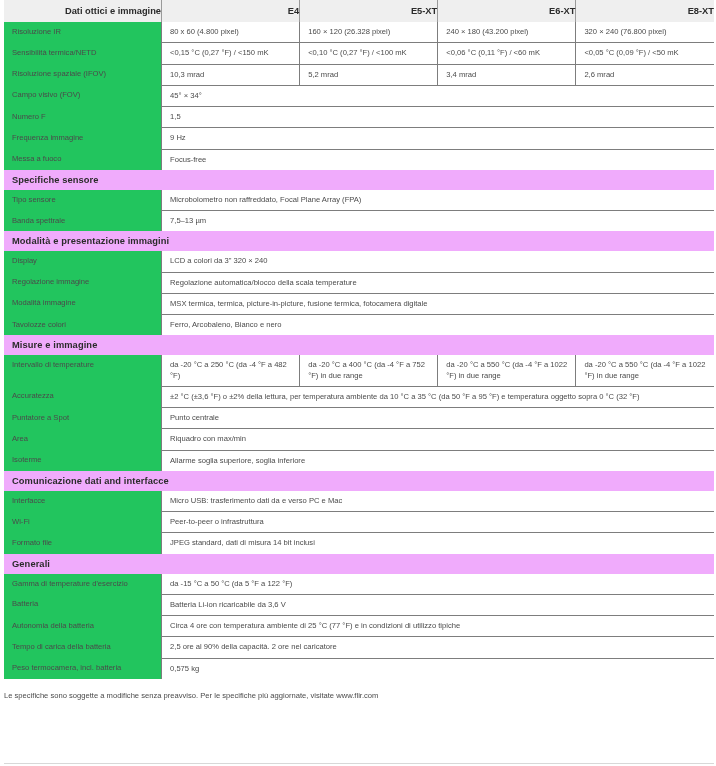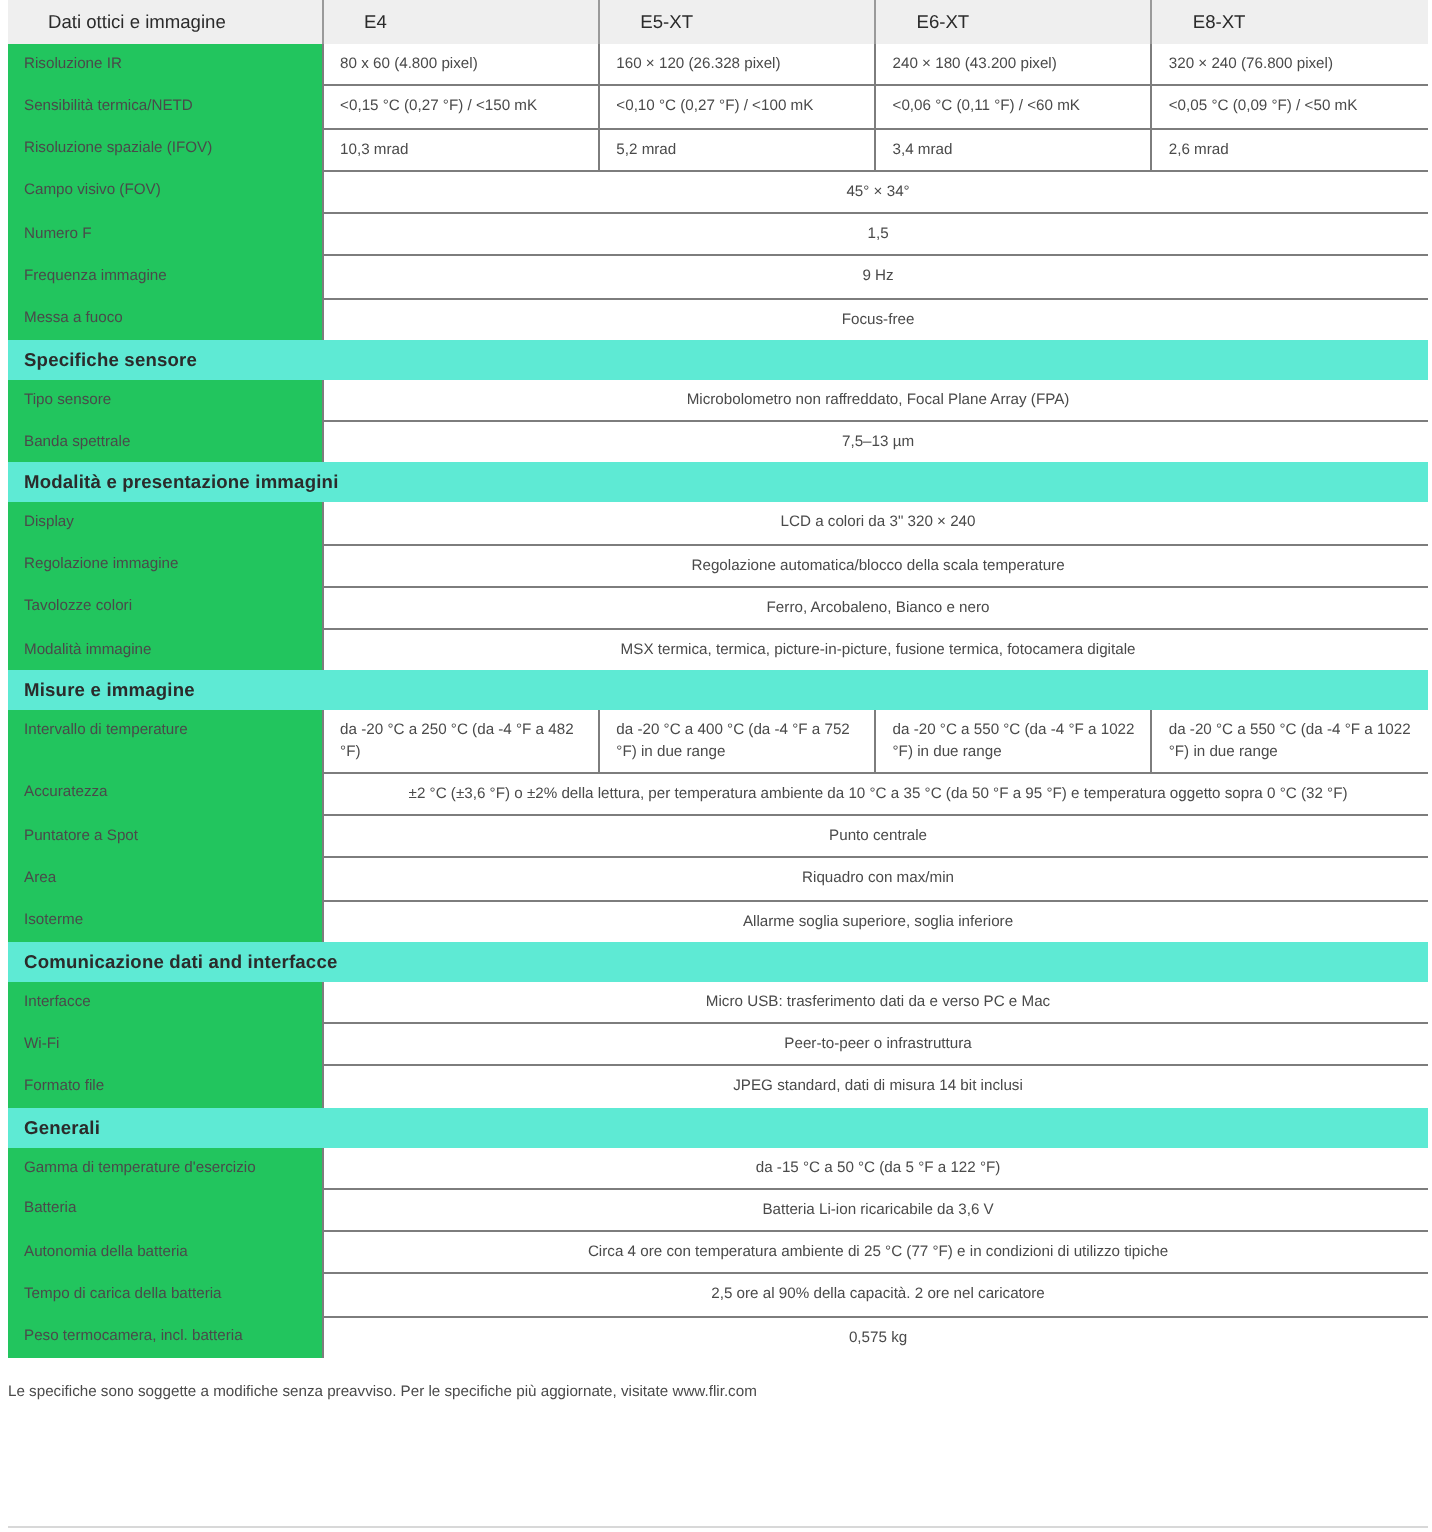--- a/index.html
+++ b/index.html
@@ -25,36 +25,37 @@
     border-collapse: collapse;
     width: 710px;
     margin: 0 0 0 4px;
     table-layout: fixed;
   }
   
   col.c-label { width: 154px; }
   col.c-dat   { width: 135px; }
 
   tr.section-row > td {
-    background: #5eead4;
+    background: #f0abfc;
     font-weight: bold;
     color: #2b2b2b;
     font-size: 9.3px;
     padding: 5px 0 5px 8px;
     border: none;
     letter-spacing: 0.1px;
   }
   tr.header-row > td {
     background: #efefef;
-    font-weight: normal;
+    font-weight: bold;
     color: #2b2b2b;
     font-size: 9.3px;
     padding: 6px 0 6px 20px;
     border-right: 1px solid #9a9a9a;
     vertical-align: middle;
+    text-align: right;
   }
   tr.header-row > td:last-child { border-right: none; }
 
   tr.data-row > td {
     font-size: 7.6px;
     color: #4a4a4a;
     padding: 5px 6px 5px 8px;
     border-top: 1px solid #7d7d7d;
     border-right: 1px solid #7d7d7d;
     vertical-align: top;
@@ -66,21 +67,20 @@
     border-top: none !important;
     border-right: 1px solid #7d7d7d;
     color: #4a4a4a;
     font-size: 7.8px;
     padding-left: 8px;
     padding-top: 6px;
     vertical-align: top;
     background: #22c55e;
   }
   td.span-cell {
-    text-align: center;
     padding-left: 4px;
     padding-right: 4px;
   }
   tr.data-row.first-in-sec > td { border-top: none; }
 
   .footer-note {
     margin: 12px 0 0 4px;
     font-size: 7.6px;
     color: #4a4a4a;
     padding-bottom: 7px;
@@ -169,26 +169,26 @@
         </tr>
         <tr class="data-row first-in-sec">
           <td class="label-cell">Display</td>
           <td class="span-cell" colspan="4">LCD a colori da 3" 320 × 240</td>
         </tr>
         <tr class="data-row">
           <td class="label-cell">Regolazione immagine</td>
           <td class="span-cell" colspan="4">Regolazione automatica/blocco della scala temperature</td>
         </tr>
         <tr class="data-row">
+          <td class="label-cell">Modalità immagine</td>
+          <td class="span-cell" colspan="4">MSX termica, termica, picture-in-picture, fusione termica, fotocamera digitale</td>
+        </tr>
+        <tr class="data-row">
           <td class="label-cell">Tavolozze colori</td>
           <td class="span-cell" colspan="4">Ferro, Arcobaleno, Bianco e nero</td>
-        </tr>
-        <tr class="data-row">
-          <td class="label-cell">Modalità immagine</td>
-          <td class="span-cell" colspan="4">MSX termica, termica, picture-in-picture, fusione termica, fotocamera digitale</td>
         </tr>
         <tr class="section-row">
           <td colspan="5">Misure e immagine</td>
         </tr>
         <tr class="data-row first-in-sec">
           <td class="label-cell">Intervallo di temperature</td>
           <td class="nowrapish">da -20 °C a 250 °C (da -4 °F a 482 °F)</td>
           <td class="nowrapish">da -20 °C a 400 °C (da -4 °F a 752 °F) in due range</td>
           <td class="nowrapish">da -20 °C a 550 °C (da -4 °F a 1022 °F) in due range</td>
           <td class="nowrapish">da -20 °C a 550 °C (da -4 °F a 1022 °F) in due range</td>

